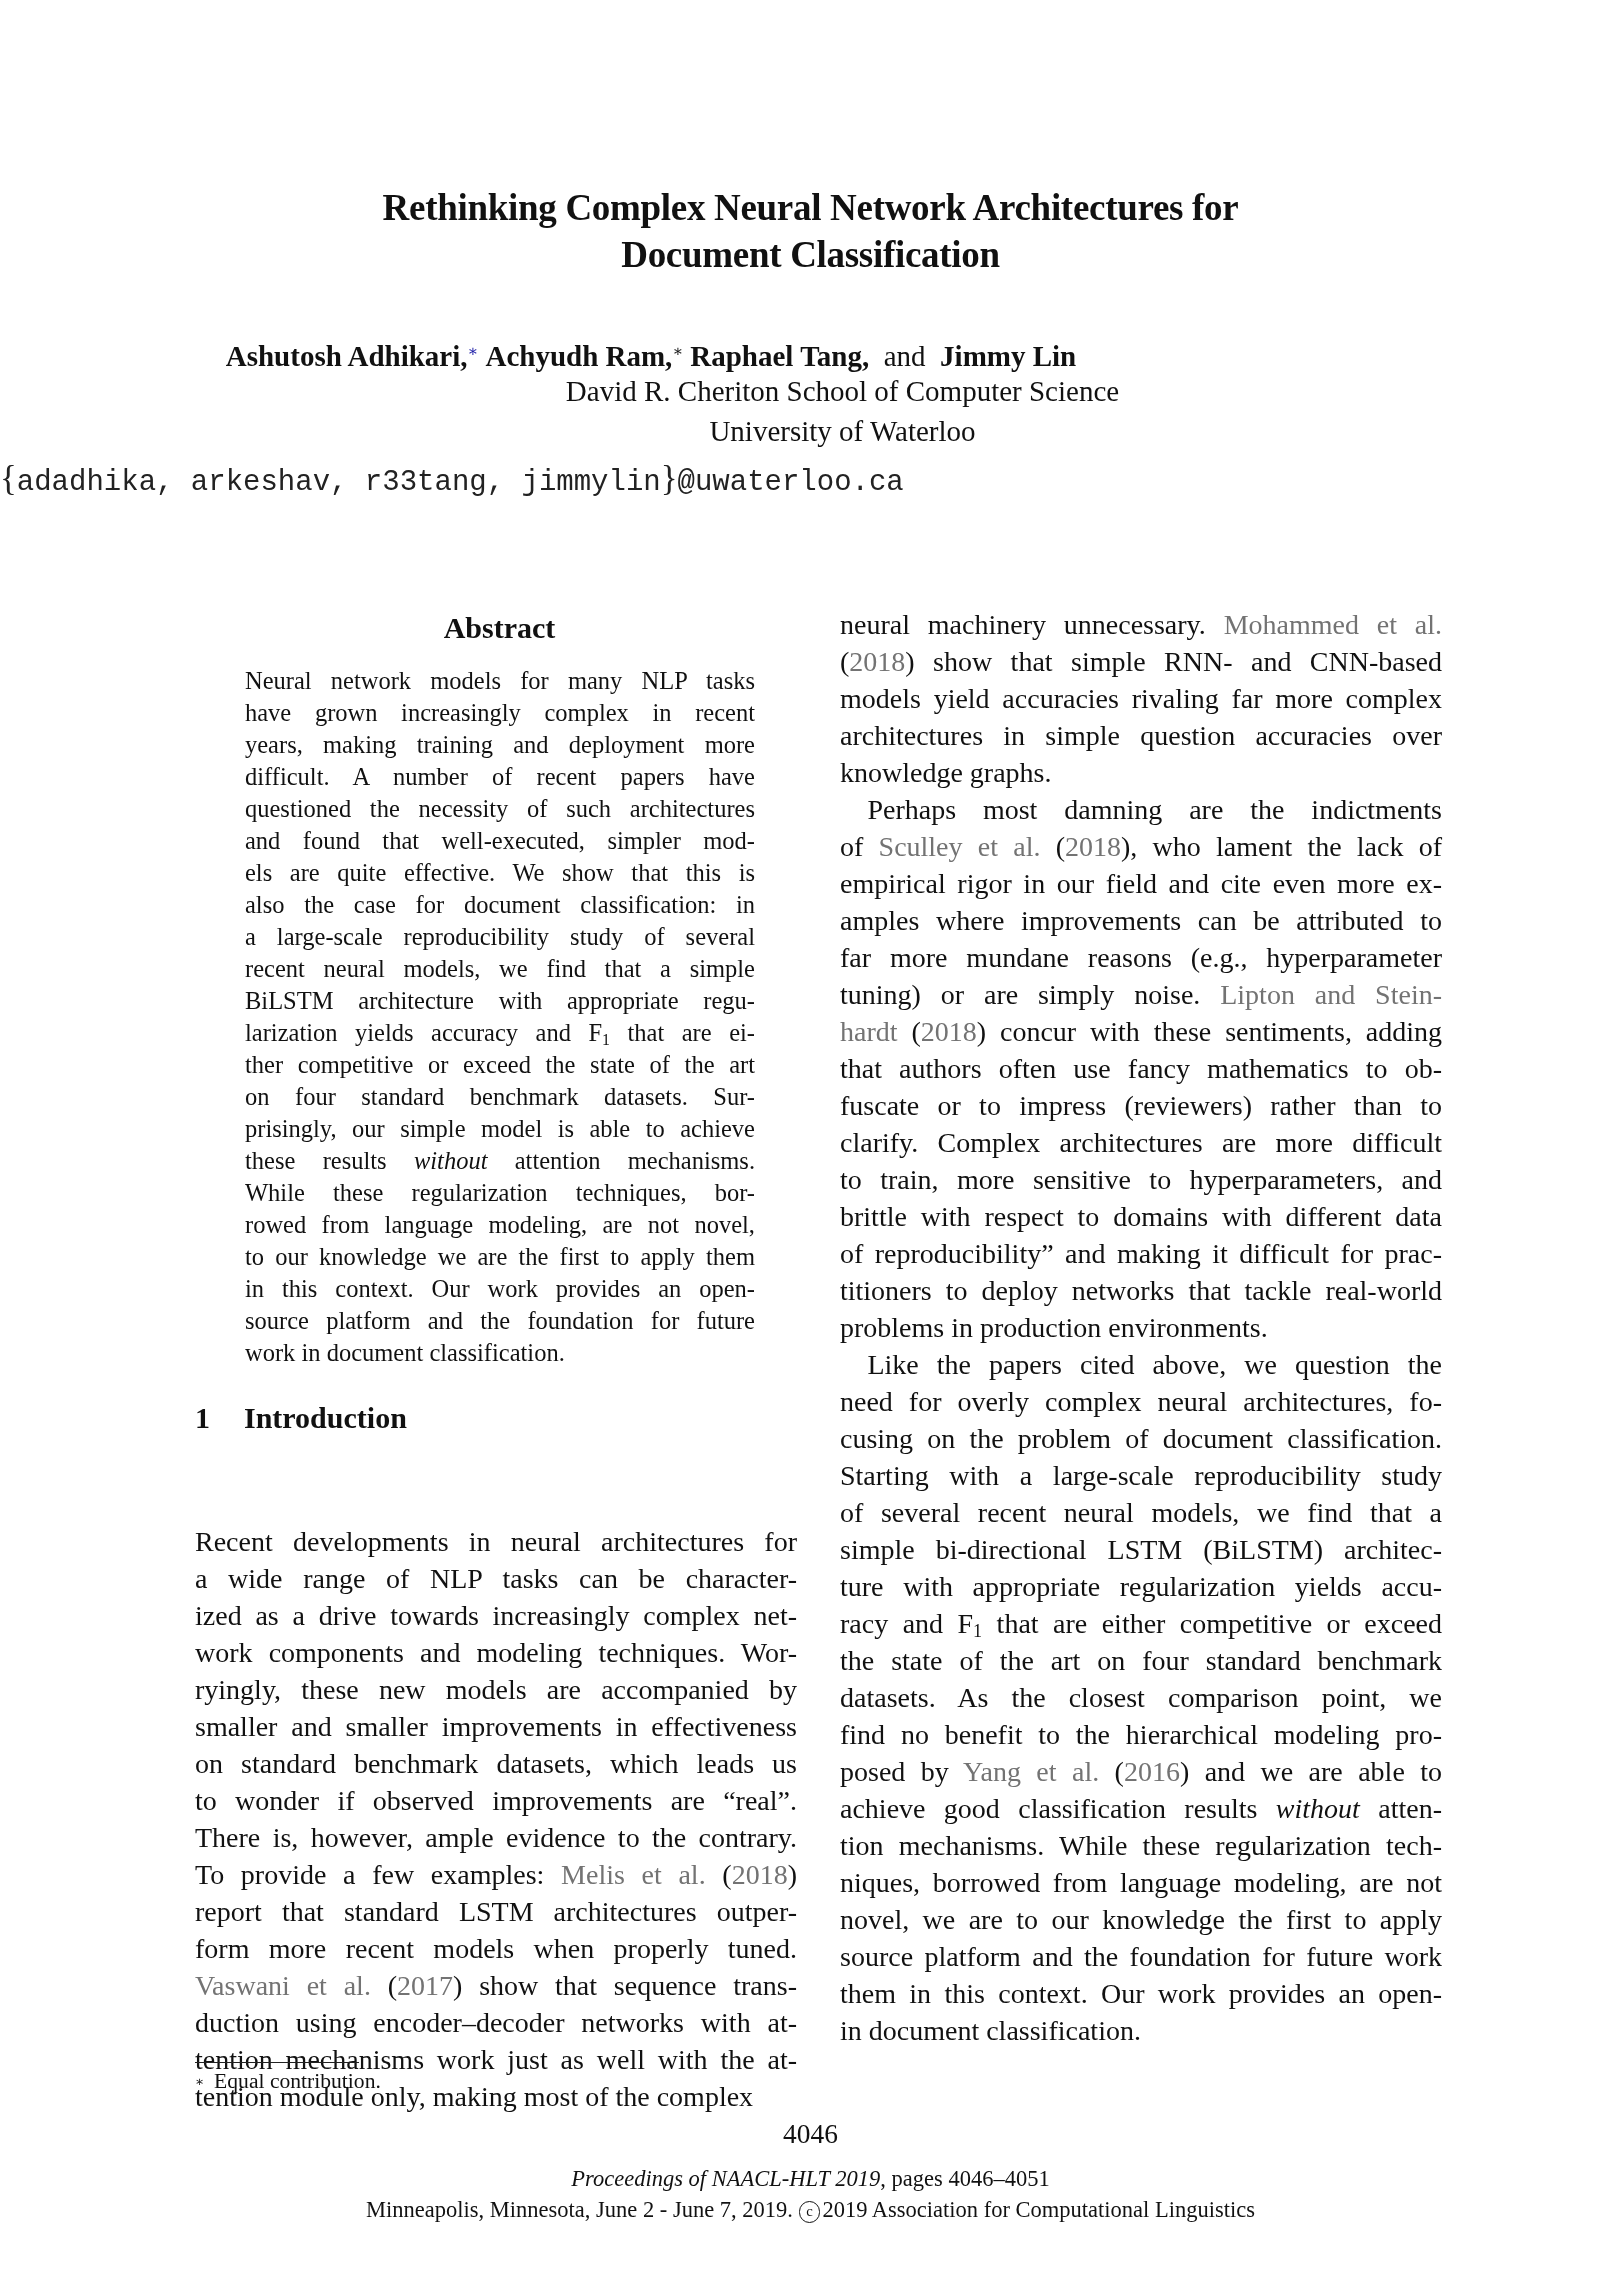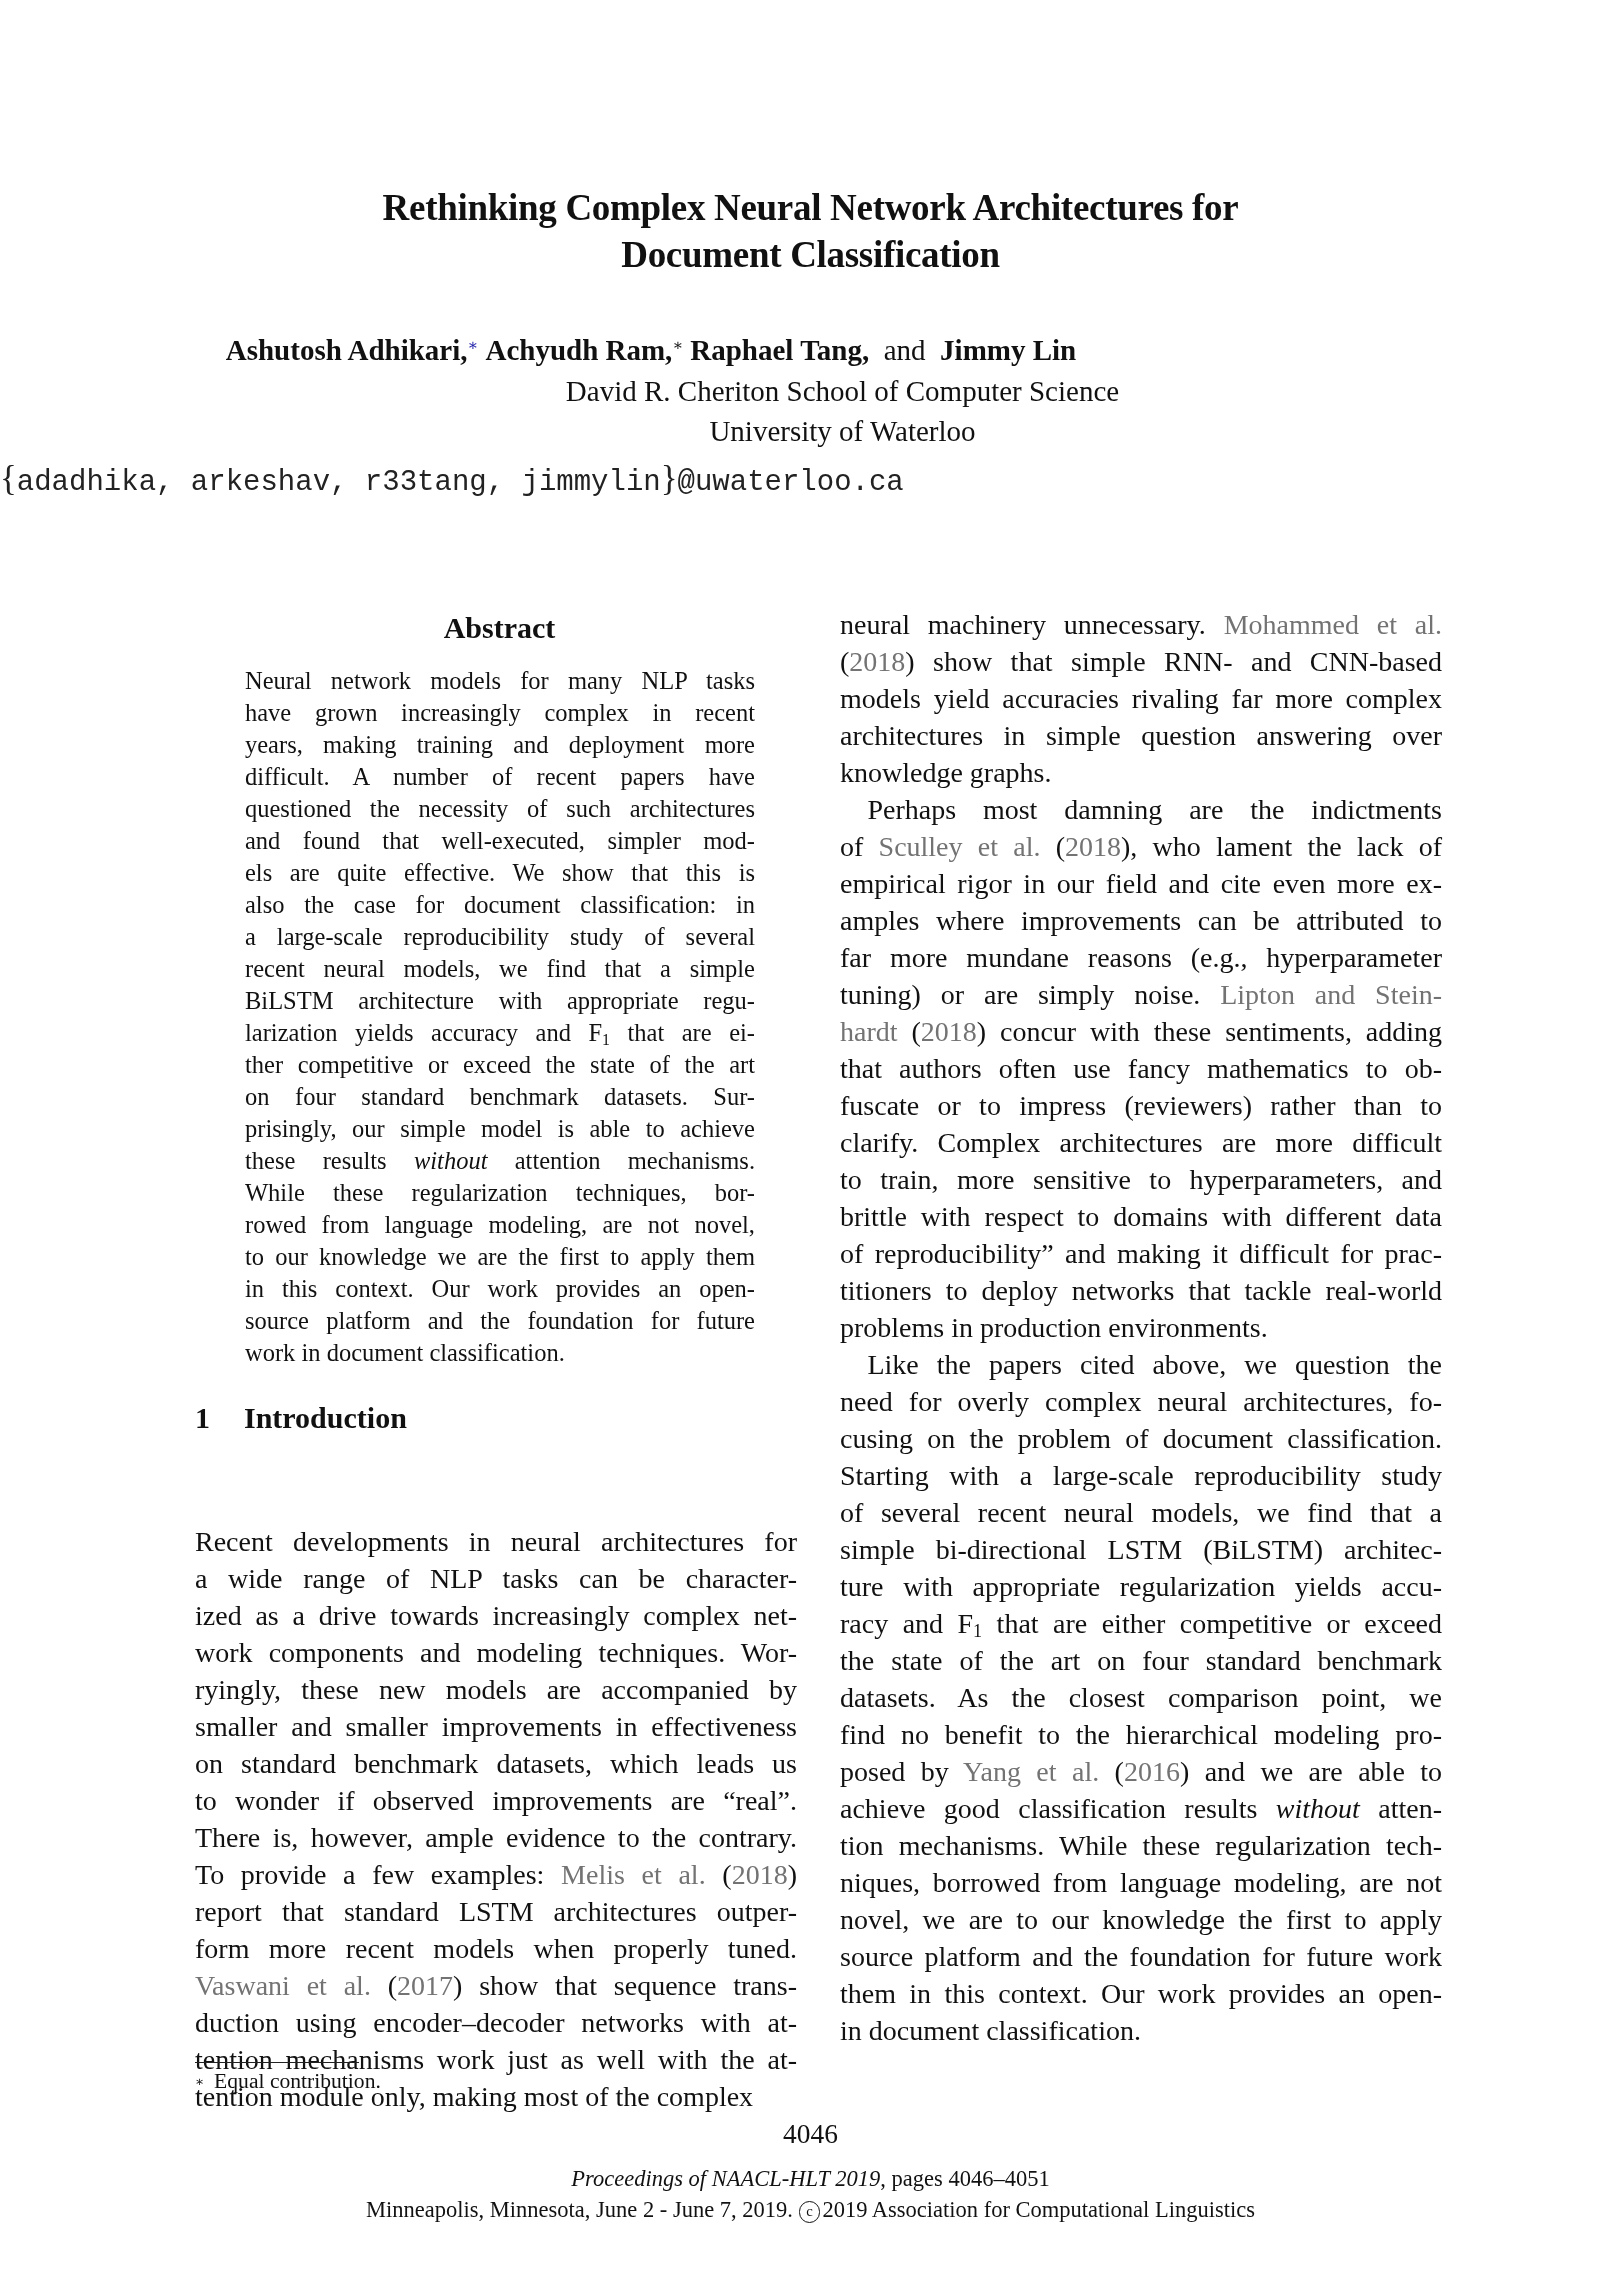--- a/index.html
+++ b/index.html
@@ -1,21 +1,21 @@
 <!DOCTYPE html>
 <html><head>
 <meta charset="utf-8">
 <style>
   html, body { margin: 0; padding: 0; background: #ffffff; }
   body { width: 1621px; height: 2293px; position: relative; overflow: hidden;
          font-family: "Liberation Serif", "DejaVu Serif", serif; color: #111; }
   .title { position: absolute; top: 184px; left: 0; width: 1621px; text-align: center;
            font-weight: bold; font-size: 37px; line-height: 47px; letter-spacing: -0.3px; }
   .authors { position: absolute; top: 333px; left: 0; width: 1302px; text-align: center;
-             font-size: 29px; line-height: 35px; }
+             font-size: 29px; line-height: 47px; }
   .authors b { font-weight: bold; }
   .authors sup { font-size: 15.7px; vertical-align: top; position: relative; top: -5.9px; }
   .authors sup.link { color: #1a1aa6; }
   .affil { position: absolute; left: 0; width: 1621px; text-align: center; font-size: 29px; line-height: 39px; margin-left: 32px; }
   .email { position: absolute; top: 459px; left: 0; width: 1621px; 
            font-family: "Liberation Mono", "DejaVu Sans Mono", monospace; font-size: 29px; line-height: 39px; color: #222; }
   .email .brace { font-family: "Liberation Serif", serif; font-size: 35px; }
   .col { position: absolute; }
   .line { display: block; white-space: nowrap; text-align: justify; text-align-last: justify; height: 37px; }
   .line.last { text-align-last: left; }
@@ -105,21 +105,21 @@
       <span class="line">form more recent models when properly tuned.</span>
       <span class="line"><span class="cite">Vaswani et al.</span> (<span class="cite">2017</span>) show that sequence trans-</span>
       <span class="line">duction using encoder–decoder networks with at-</span>
       <span class="line">tention mechanisms work just as well with the at-</span>
       <span class="line last">tention module only, making most of the complex</span>
     </div>
   <div id="right-col" class="col body" style="top:606px; left:840px; width:602px;">
       <span class="line">neural machinery unnecessary.  <span class="cite">Mohammed et al.</span></span>
       <span class="line">(<span class="cite">2018</span>) show that simple RNN- and CNN-based</span>
       <span class="line">models yield accuracies rivaling far more complex</span>
-      <span class="line">architectures in simple question answering over</span>
+      <span class="line">architectures in simple question accuracies over</span>
       <span class="line last">knowledge graphs.</span>
       <span class="line indent">Perhaps most damning are the indictments</span>
       <span class="line">of <span class="cite">Sculley et al.</span> (<span class="cite">2018</span>), who lament the lack of</span>
       <span class="line">empirical rigor in our field and cite even more ex-</span>
       <span class="line">amples where improvements can be attributed to</span>
       <span class="line">far more mundane reasons (e.g., hyperparameter</span>
       <span class="line">tuning) or are simply noise.  <span class="cite">Lipton and Stein-</span></span>
       <span class="line"><span class="cite">hardt</span> (<span class="cite">2018</span>) concur with these sentiments, adding</span>
       <span class="line">that authors often use fancy mathematics to ob-</span>
       <span class="line">fuscate or to impress (reviewers) rather than to</span>

